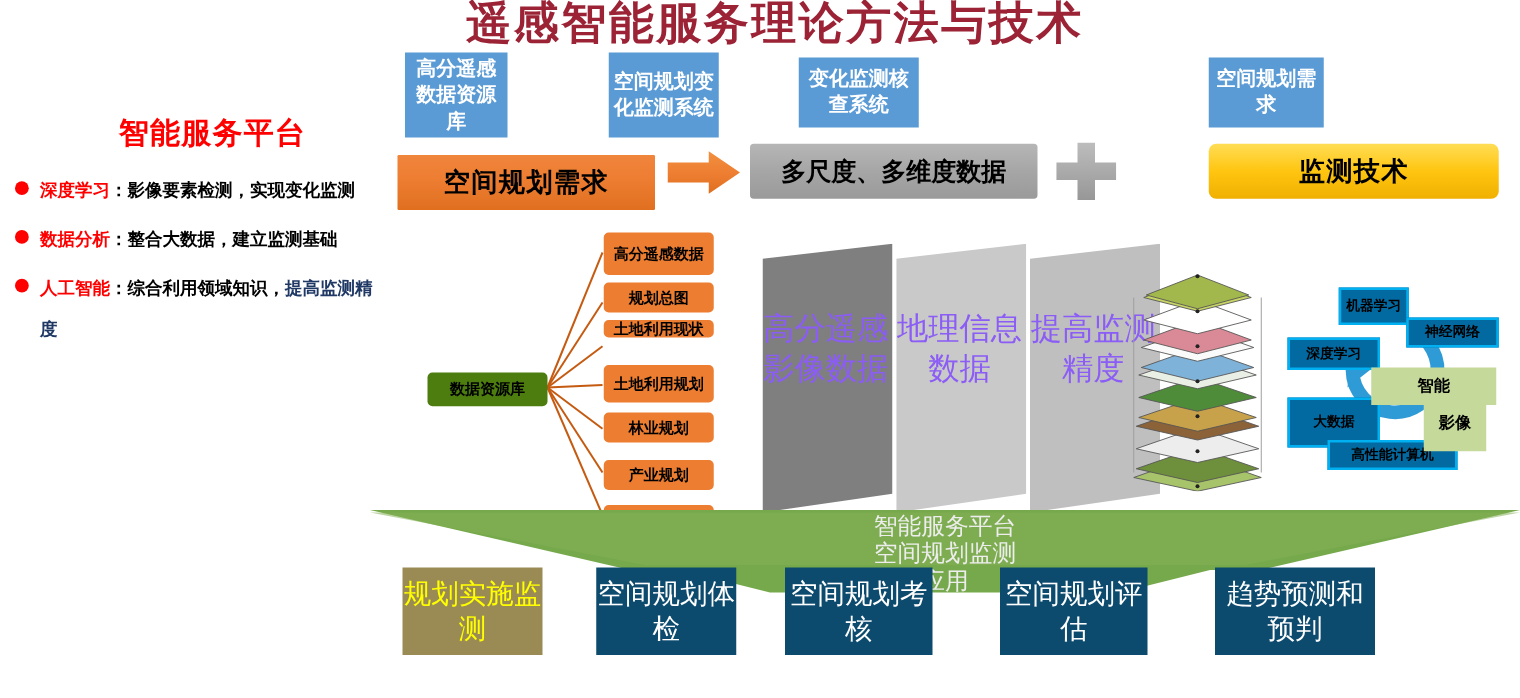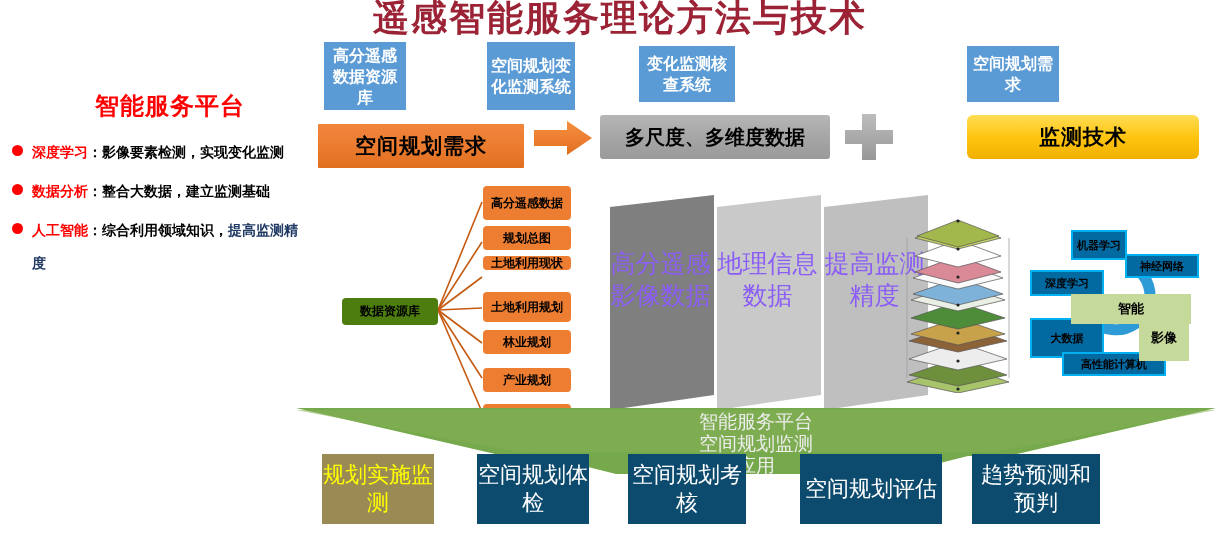--- a/index.html
+++ b/index.html
@@ -284,36 +284,36 @@
       <path d="M106 42 A34 34 0 1 1 60 74" fill="none" stroke="#2E9BD6" stroke-width="11" stroke-linecap="butt"></path>
       <polygon fill="#2E9BD6" points="58,60 74,74 56,88"></polygon>
     </svg>
 
     <div class="ai-box" style="left:49px; top:8px;  width:56px; height:30px;">机器学习</div>
     <div class="ai-box" style="left:103px; top:32px; width:74px; height:24px;">神经网络</div>
     <div class="ai-box" style="left:8px;  top:48px; width:74px; height:26px;">深度学习</div>
     <div class="ai-box" style="left:8px;  top:96px; width:74px; height:40px;">大数据</div>
     <div class="ai-box" style="left:40px; top:130px; width:104px; height:24px;">高性能计算机</div>
 
-    <div class="ai-green" style="left:49px; top:72px; width:120px; height:30px;">智能</div>
+    <div class="ai-green" style="left:75px; top:72px; width:100px; height:30px;">智能</div>
     <div class="ai-green" style="left:117px; top:93px; width:50px; height:46px;">影像</div>
   </div>
 
   <div class="green-band">
     <svg width="920" height="70" viewBox="0 0 920 70" preserveAspectRatio="none">
       <polygon fill="#76A94B" points="0,0 920,0 712,48 208,48"></polygon>
       <polygon fill="#76A94B" points="144,22 776,22 600,66 320,66"></polygon>
       <polygon fill="#83B155" points="0,2 920,2 700,44 220,44" opacity="0.55"></polygon>
     </svg>
   </div>
   <div class="green-text">
     <div>智能服务平台</div>
     <div>空间规划监测</div>
     <div>应用</div>
   </div>
 
   <div class="bot-box bot-olive" style="left:322px; width:112px;">规划实施监测</div>
   <div class="bot-box bot-red" style="left:477px; width:112px;">空间规划体检</div>
   <div class="bot-box bot-red" style="left:628px; width:118px;">空间规划考核</div>
-  <div class="bot-box bot-red" style="left:800px; width:142px;">空间规划评估</div>
+  <div class="bot-box bot-red" style="left:800px; width:118px;">空间规划评估</div>
   <div class="bot-box bot-red" style="left:972px; width:128px;">趋势预测和预判</div>
 
 </div>
 
 </body></html>

